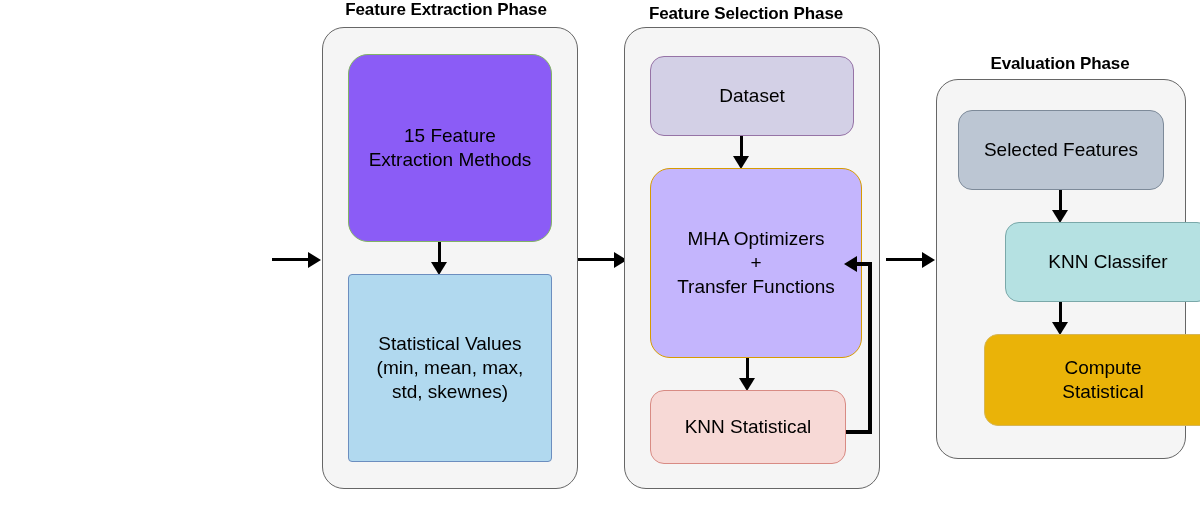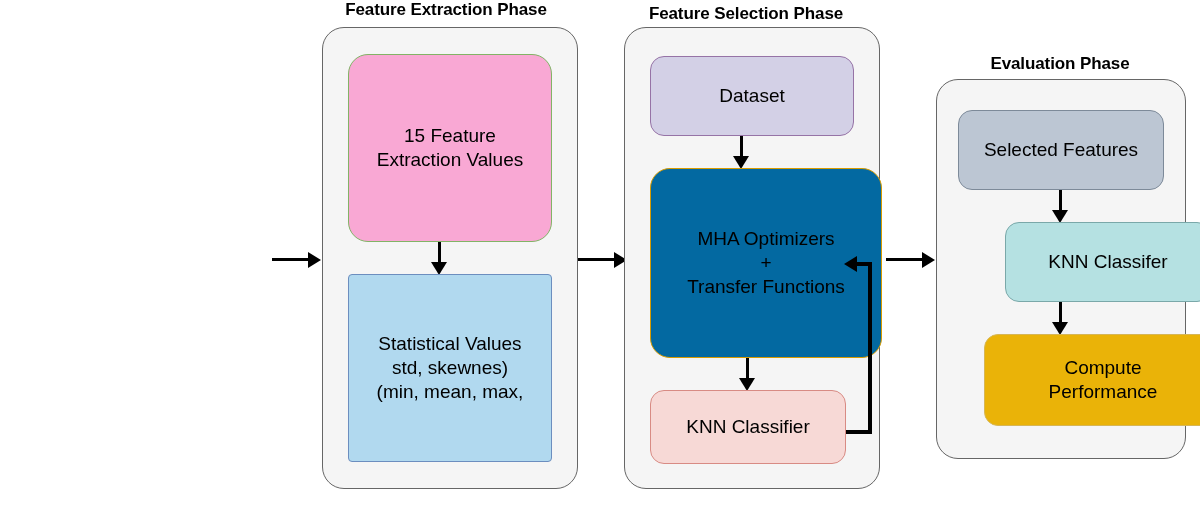--- a/index.html
+++ b/index.html
@@ -92,64 +92,64 @@
 
 <div id="canvas">
 
 
   <div class="hline" style="left:272px; top:258px; width:40px;"></div>
   <div class="arrow-r" style="left:308px; top:252px;"></div>
 
   <div class="phase-title" style="left:328px; top:0; width:236px;">Feature Extraction Phase</div>
   <div class="phase-box" style="left:322px; top:27px; width:256px; height:462px;"></div>
 
-  <div class="node" style="left:348px; top:54px; width:204px; height:188px; background:#f9a8d4; border:1.4px solid #82b366; border-radius:20px;">
+  <div class="node" style="left:348px; top:54px; width:204px; height:188px; background:#8b5cf6; border:1.4px solid #82b366; border-radius:20px;">
     <span class="lbl">
       <span>15 Feature</span>
-      <span>Extraction Values</span>
+      <span>Extraction Methods</span>
     </span>
   </div>
 
   <div class="vline" style="left:438px; top:242px; height:26px;"></div>
   <div class="arrow-d" style="left:431px; top:262px;"></div>
 
   <div class="node" style="left:348px; top:274px; width:204px; height:188px; background:#b1d9ef; border:1.4px solid #6c8ebf; border-radius:4px;">
     <span class="lbl">
       <span>Statistical Values</span>
+      <span>(min, mean, max,</span>
       <span>std, skewnes)</span>
-      <span>(min, mean, max,</span>
     </span>
   </div>
 
   <div class="hline" style="left:578px; top:258px; width:40px;"></div>
   <div class="arrow-r" style="left:614px; top:252px;"></div>
 
   <div class="phase-title" style="left:626px; top:4px; width:240px;">Feature Selection Phase</div>
   <div class="phase-box" style="left:624px; top:27px; width:256px; height:462px;"></div>
 
   <div class="node small-radius" style="left:650px; top:56px; width:204px; height:80px; background:#d3d0e6; border:1.4px solid #9673a6;">
     <span class="lbl">Dataset</span>
   </div>
 
   <div class="vline" style="left:740px; top:136px; height:26px;"></div>
   <div class="arrow-d" style="left:733px; top:156px;"></div>
 
-  <div class="node" style="left:650px; top:168px; width:232px; height:190px; background:#0369a1; border:1.4px solid #d79b00; border-radius:20px;">
+  <div class="node" style="left:650px; top:168px; width:212px; height:190px; background:#c4b5fd; border:1.4px solid #d79b00; border-radius:20px;">
     <span class="lbl">
       <span>MHA Optimizers</span>
       <span>+</span>
       <span>Transfer Functions</span>
     </span>
   </div>
 
   <div class="vline" style="left:746px; top:358px; height:26px;"></div>
   <div class="arrow-d" style="left:739px; top:378px;"></div>
 
   <div class="node small-radius" style="left:650px; top:390px; width:196px; height:74px; background:#f7d9d6; border:1.4px solid #d88b84;">
-    <span class="lbl">KNN Classifier</span>
+    <span class="lbl">KNN Statistical</span>
   </div>
 
   <div class="loop" style="left:846px; top:430px; width:26px; height:3.5px;"></div>
   <div class="loop" style="left:868px; top:262px; width:3.5px; height:172px;"></div>
   <div class="loop" style="left:856px; top:262px; width:16px; height:3.5px;"></div>
   <div class="arrow-l" style="left:844px; top:256px;"></div>
 
   <div class="hline" style="left:886px; top:258px; width:40px;"></div>
   <div class="arrow-r" style="left:922px; top:252px;"></div>
 
@@ -166,17 +166,17 @@
   <div class="node small-radius" style="left:958px; top:222px; width:206px; height:80px; background:#b5e1e2; border:1.4px solid #7aa8a9;margin-left:47px;">
     <span class="lbl">KNN Classifer</span>
   </div>
 
   <div class="vline" style="left:1059px; top:302px; height:26px;"></div>
   <div class="arrow-d" style="left:1052px; top:322px;"></div>
 
   <div class="node small-radius" style="left:984px; top:334px; width:238px; height:92px; background:#eab308; border:1.4px solid #d6b656;">
     <span class="lbl">
       <span>Compute</span>
-      <span>Performance</span>
+      <span>Statistical</span>
     </span>
   </div>
 
 </div>
 
 </body></html>

